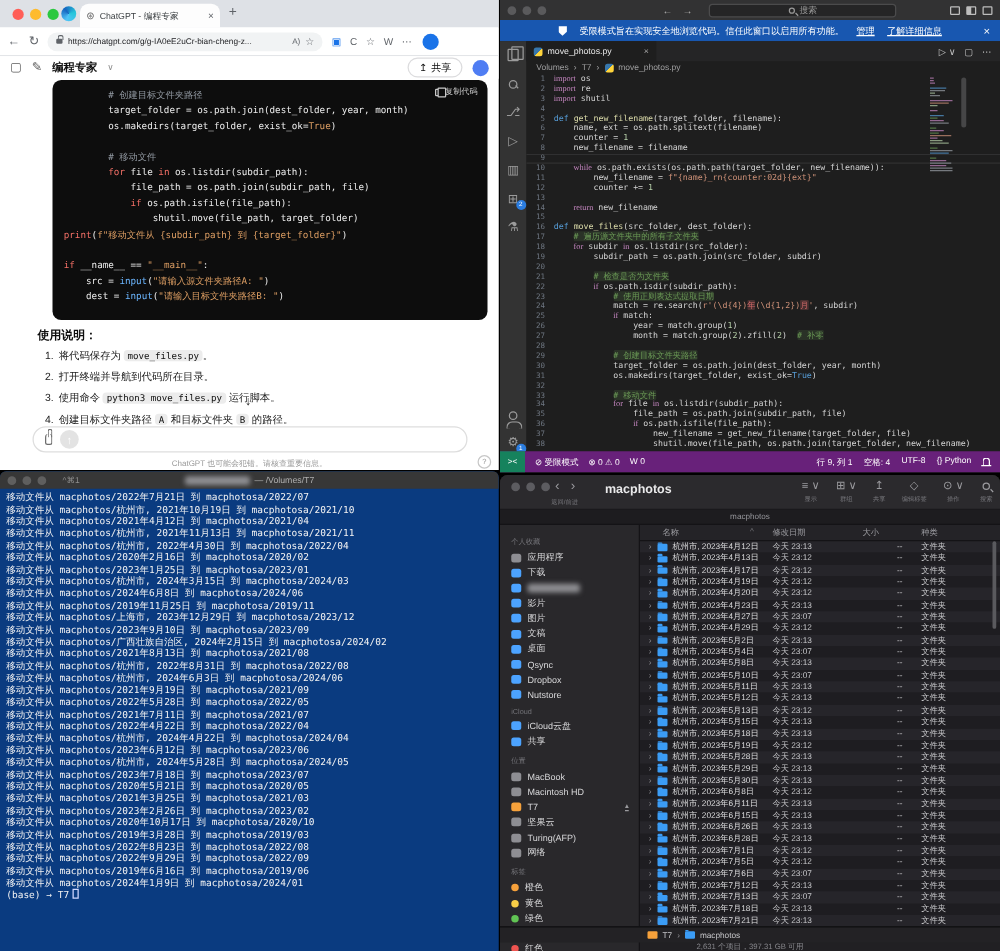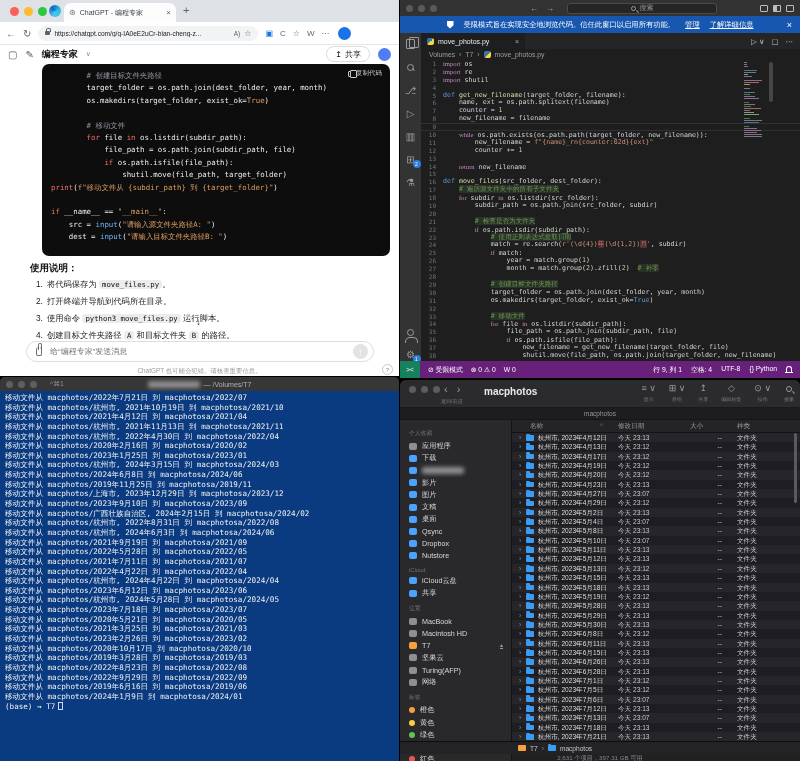--- a/index.html
+++ b/index.html
@@ -280,21 +280,20 @@
     <div id="usage">
         <div class="usage-item"><span class="num">1.</span><span>将代码保存为 </span><span class="inline-code">move_files.py</span><span>。</span></div>
         <div class="usage-item"><span class="num">2.</span><span>打开终端并导航到代码所在目录。</span></div>
         <div class="usage-item"><span class="num">3.</span><span>使用命令 </span><span class="inline-code">python3 move_files.py</span><span> 运行脚本。</span></div>
         <div class="usage-item"><span class="num">4.</span><span>创建目标文件夹路径 </span><span class="inline-code">A</span><span> 和目标文件夹 </span><span class="inline-code">B</span><span> 的路径。</span></div>
       </div>
     <div id="scroll-cursor">↓</div>
 
     <div id="composer">
       <span class="clip"></span>
-      <input placeholder="给“编程专家”发送消息" style="">
       <span id="sendbtn">↑</span>
     </div>
     <div id="gfooter">ChatGPT 也可能会犯错。请核查重要信息。</div>
     <div id="helpdot">?</div>
   </div>
 
   <div id="vscode" class="abs">
     <div id="vs-titlebar">
       <span class="vdot"></span>
       <span class="vdot"></span>
@@ -587,20 +586,21 @@
         <div class="t-line">移动文件从 macphotos/杭州市, 2021年11月13日 到 macphotosa/2021/11</div>
         <div class="t-line">移动文件从 macphotos/杭州市, 2022年4月30日 到 macphotosa/2022/04</div>
         <div class="t-line">移动文件从 macphotos/2020年2月16日 到 macphotosa/2020/02</div>
         <div class="t-line">移动文件从 macphotos/2023年1月25日 到 macphotosa/2023/01</div>
         <div class="t-line">移动文件从 macphotos/杭州市, 2024年3月15日 到 macphotosa/2024/03</div>
         <div class="t-line">移动文件从 macphotos/2024年6月8日 到 macphotosa/2024/06</div>
         <div class="t-line">移动文件从 macphotos/2019年11月25日 到 macphotosa/2019/11</div>
         <div class="t-line">移动文件从 macphotos/上海市, 2023年12月29日 到 macphotosa/2023/12</div>
         <div class="t-line">移动文件从 macphotos/2023年9月10日 到 macphotosa/2023/09</div>
         <div class="t-line">移动文件从 macphotos/广西壮族自治区, 2024年2月15日 到 macphotosa/2024/02</div>
+        <div class="t-line">移动文件从 macphotos/2021年8月13日 到 macphotosa/2021/08</div>
         <div class="t-line">移动文件从 macphotos/杭州市, 2022年8月31日 到 macphotosa/2022/08</div>
         <div class="t-line">移动文件从 macphotos/杭州市, 2024年6月3日 到 macphotosa/2024/06</div>
         <div class="t-line">移动文件从 macphotos/2021年9月19日 到 macphotosa/2021/09</div>
         <div class="t-line">移动文件从 macphotos/2022年5月28日 到 macphotosa/2022/05</div>
         <div class="t-line">移动文件从 macphotos/2021年7月11日 到 macphotosa/2021/07</div>
         <div class="t-line">移动文件从 macphotos/2022年4月22日 到 macphotosa/2022/04</div>
         <div class="t-line">移动文件从 macphotos/杭州市, 2024年4月22日 到 macphotosa/2024/04</div>
         <div class="t-line">移动文件从 macphotos/2023年6月12日 到 macphotosa/2023/06</div>
         <div class="t-line">移动文件从 macphotos/杭州市, 2024年5月28日 到 macphotosa/2024/05</div>
         <div class="t-line">移动文件从 macphotos/2023年7月18日 到 macphotosa/2023/07</div>

